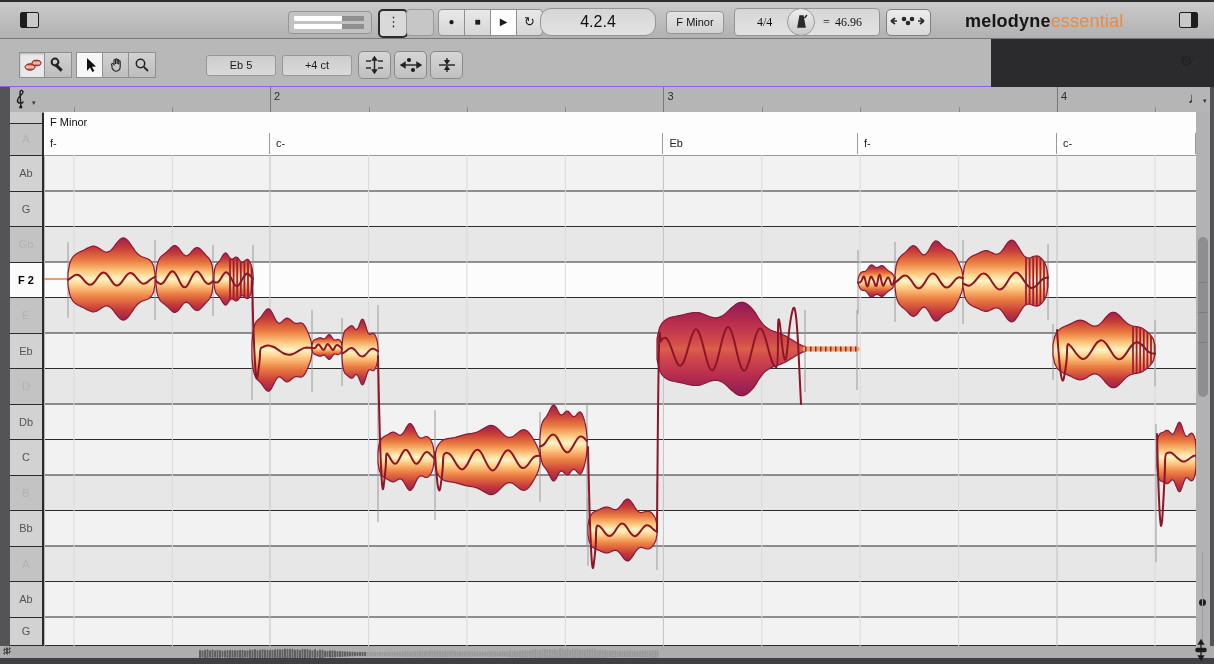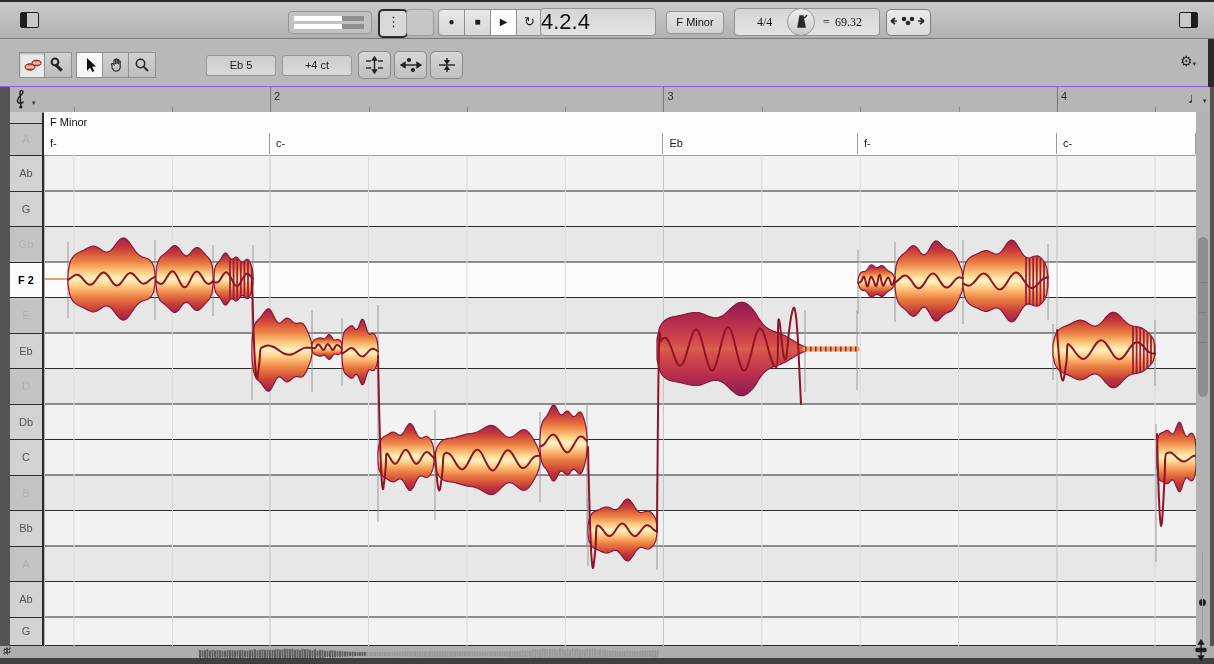--- a/index.html
+++ b/index.html
@@ -17,33 +17,33 @@
   .faderbtn{left:378px;top:7px;width:26px;height:25px;background:#d9d9d9;border:2px solid #2b2b2b;border-radius:5px;
             color:#1a1a1a;font-size:13px;text-align:center;line-height:22px;letter-spacing:-1px;}
   .blankseg{left:406px;top:7px;width:26px;height:25px;background:#c6c6c6;border:1px solid #9a9a9a;border-radius:4px;}
   .transport{left:438px;top:7px;height:25px;display:flex;}
   .transport .t{width:25px;height:25px;background:linear-gradient(#e9e9e9,#d6d6d6);border:1px solid #8f8f8f;
                 margin-left:-1px;text-align:center;color:#1c1c1c;}
   .transport .t:first-child{border-radius:4px 0 0 4px;margin-left:0;}
   .transport .t:last-child{border-radius:0 4px 4px 0;}
   .transport .t.on{background:#fdfdfd;}
   .display{background:linear-gradient(#d6d6d6,#e2e2e2);border:1px solid #949494;border-radius:4px;color:#111;}
-  .pos{left:540px;top:6px;width:114px;height:26px;font-size:22px;line-height:26px;}
+  .pos{left:540px;top:6px;width:114px;height:26px;font-size:16px;text-align:center;line-height:26px;border-radius:11px;}
   .keybtn{left:666px;top:9px;width:56px;height:21px;font-size:11px;text-align:center;line-height:21px;
           background:linear-gradient(#e3e3e3,#d2d2d2);}
   .tempo{left:734px;top:6px;width:144px;height:26px;font-size:12px;font-family:Liberation Serif, serif;}
   .metro{position:absolute;left:52px;top:-1px;width:26px;height:26px;border-radius:50%;
          background:linear-gradient(#efefef,#c9c9c9);border:1px solid #9a9a9a;}
   .autoscroll{left:886px;top:7px;width:43px;height:25px;background:linear-gradient(#ececec,#dadada);
               border:1px solid #7f7f7f;border-radius:5px;}
   .logo{left:965px;top:9px;font-size:18px;letter-spacing:.2px;}
   .logo b{color:#161616;font-weight:bold;}
   .logo span{font-weight:normal;}
   
-  .toolbar{left:0;top:39px;width:1208px;height:47px;background:#b8b8b8;border-bottom:2px solid #8b5cf6;}
+  .toolbar{left:0;top:39px;width:991px;height:47px;background:#b8b8b8;border-bottom:2px solid #8b5cf6;}
   .tool{position:absolute;top:13px;width:26px;height:24px;background:linear-gradient(#d2d2d2,#bdbdbd);
         border:1px solid #8f8f8f;display:flex;align-items:center;justify-content:center;}
   .tool.on{background:#e9e9e9;box-shadow:inset 0 1px 2px rgba(0,0,0,.25);}
   .tool.sel{background:#f7f7f7;}
   .field{position:absolute;top:16px;height:19px;background:linear-gradient(#cdcdcd,#dadada);border:1px solid #979797;
          border-radius:3px;font-size:11px;color:#1c1c1c;text-align:center;line-height:19px;}
   .macro{position:absolute;top:12px;width:31px;height:26px;background:linear-gradient(#d6d6d6,#c0c0c0);
          border:1px solid #8a8a8a;border-radius:5px;display:flex;align-items:center;justify-content:center;}
   .gear{left:1180px;top:14px;font-size:14px;color:#222;}
   
@@ -99,33 +99,34 @@
     <div class="abs display pos">4.2.4</div>
     <div class="abs display keybtn">F Minor</div>
     <div class="abs display tempo">
       <span style="position:absolute;left:22px;top:6px;">4/4</span>
       <div class="metro">
         <svg width="24" height="24" style="position:absolute;left:1px;top:1px;">
             <path d="M9,17 L11,6 L14,6 L16,17 Z M15.5,8 L18,5" fill="#2a2a2a" stroke="#2a2a2a" stroke-width="1.4"></path>
           </svg>
       </div>
       <span style="position:absolute;left:88px;top:6px;">=</span>
-      <span style="position:absolute;left:100px;top:6px;">69.32</span>
+      <span style="position:absolute;left:100px;top:6px;">46.96</span>
     </div>
     <div class="abs autoscroll">
       <svg width="41" height="23">
           <g stroke="#2a2a2a" stroke-width="1.6" fill="#2a2a2a">
         <path d="M4,11 L10,11 M4,11 L8,8 M4,11 L8,14" fill="none"></path>
         <path d="M37,11 L31,11 M37,11 L33,8 M37,11 L33,14" fill="none"></path>
         <circle cx="17" cy="9" r="1.5"></circle>
             <circle cx="21" cy="13" r="1.5"></circle>
             <circle cx="25" cy="9" r="1.5"></circle>
           </g>
       </svg>
     </div>
+    <div class="abs logo"><b>melodyne</b><span style="color:#ed8a3f">essential</span></div>
     <div class="abs tb-icon" style="left:1179px;top:10px;">
         <div class="half" style="right:0;"></div>
       </div>
   </div>
 
   <div class="abs toolbar">
     <div class="tool on" style="left:19px;">
       <svg width="20" height="16">
           <defs>
             <linearGradient id="gi" x1="0" y1="0" x2="0" y2="1">

